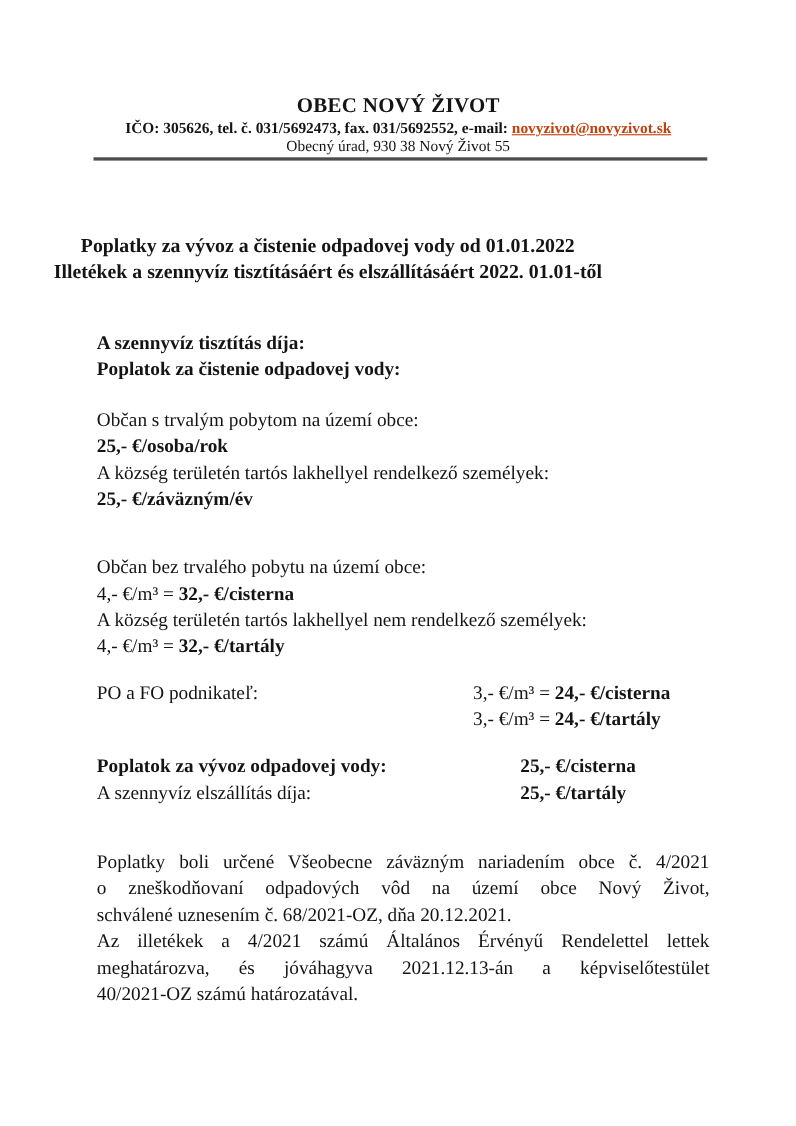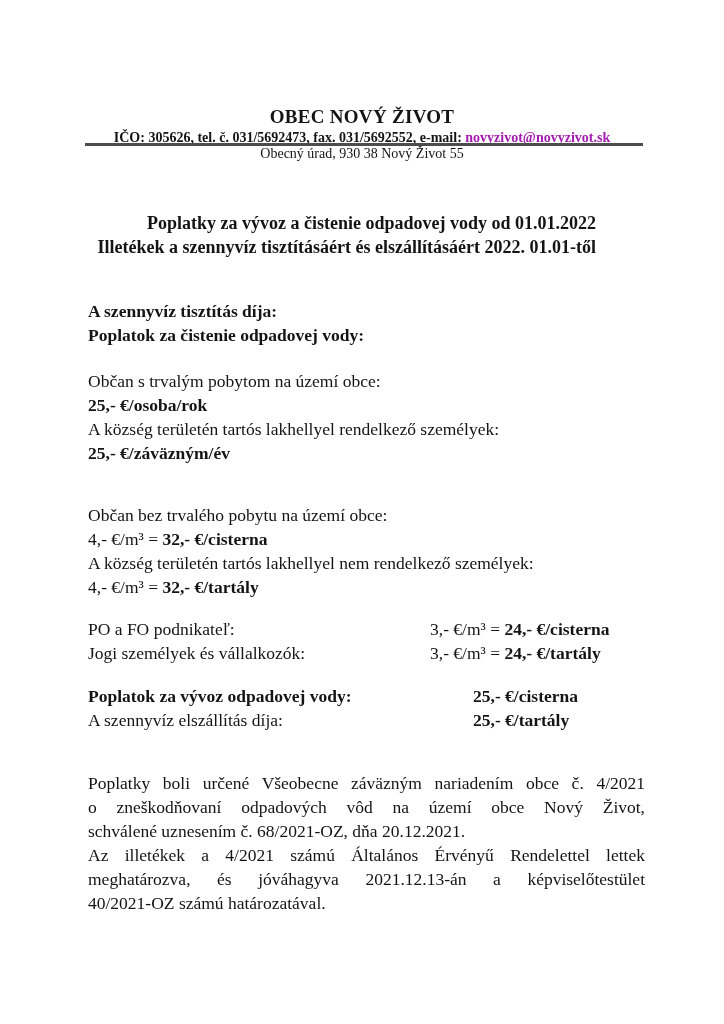--- a/index.html
+++ b/index.html
@@ -7,27 +7,27 @@
     position: relative;
     width: 724px;
     height: 1024px;
     background: #ffffff;
     font-family: "Liberation Serif", "DejaVu Serif", serif;
     color: #141414;
     overflow: hidden;
   }
   
   .header-block { position: absolute; top: 85px; left: 0; width: 724px; text-align: center; }
-  .org-name { font-size: 19px; font-weight: 700; line-height: 23px; letter-spacing: 0.3px; margin-top: 20px; }
+  .org-name { font-size: 19px; font-weight: 700; line-height: 23px; letter-spacing: 0.3px; }
   .contact-line { font-size: 14px; font-weight: 700; line-height: 15px; margin-top: 2px; }
-  .email-link { color: #a21caf; text-decoration: underline; font-weight: 700; }
+  .email-link { color: #c2410c; text-decoration: underline; font-weight: 700; }
   .address-line { font-size: 14px; font-weight: 400; line-height: 15px; margin-top: 1px; }
   .header-rule { position: absolute; top: 143px; left: 85px; width: 558px; height: 3px; background: #4d4d4d; }
   
-  .title-block { position: absolute; top: 211px; left: 0; width: 596px; text-align: right;
+  .title-block { position: absolute; top: 211px; left: 0; width: 596px; text-align: center;
                  font-size: 18px; font-weight: 700; line-height: 24px; }
   
   .sec { position: absolute; left: 88px; width: 557px; font-size: 17.5px; line-height: 24px; }
   .sec-cleaning-head { top: 299px; font-weight: 700; }
   .sec-resident { top: 369px; }
   .sec-nonresident { top: 503px; }
   .sec-business { top: 617px; }
   .sec-transport { top: 684px; }
   .sec-footer { top: 771px; }
   .row { position: relative; height: 24px; white-space: nowrap; }
@@ -72,21 +72,20 @@
     <div>A község területén tartós lakhellyel nem rendelkező személyek:</div>
     <div><span>4,- €/m³ = </span><span class="b">32,- €/tartály</span></div>
   </div>
 
   <div class="sec sec-business">
     <div class="row">
       <span>PO a FO podnikateľ:</span>
       <span class="price-col-business"><span>3,- €/m³ = </span><span class="b">24,- €/cisterna</span></span>
     </div>
     <div class="row">
-      <span>Jogi személyek és vállalkozók:</span>
       <span class="price-col-business"><span>3,- €/m³ = </span><span class="b">24,- €/tartály</span></span>
     </div>
   </div>
 
   <div class="sec sec-transport">
     <div class="row">
       <span class="b">Poplatok za vývoz odpadovej vody:</span>
       <span class="price-col-transport b">25,- €/cisterna</span>
     </div>
     <div class="row">

